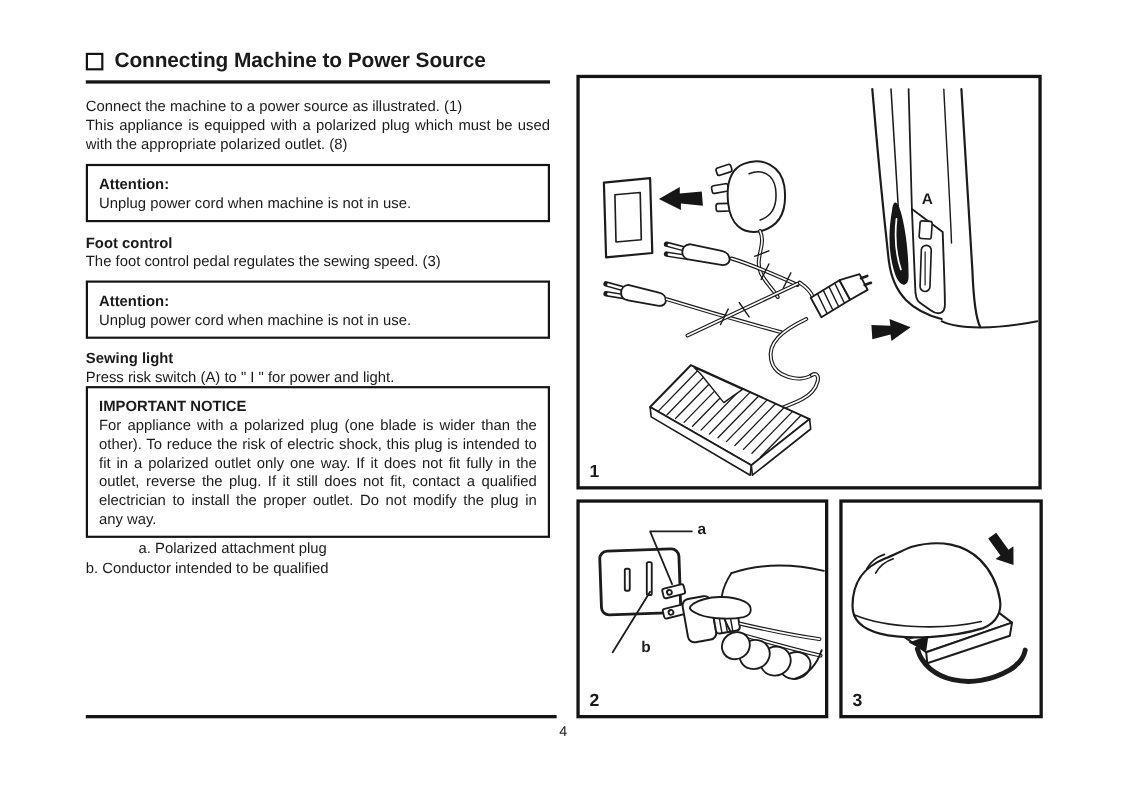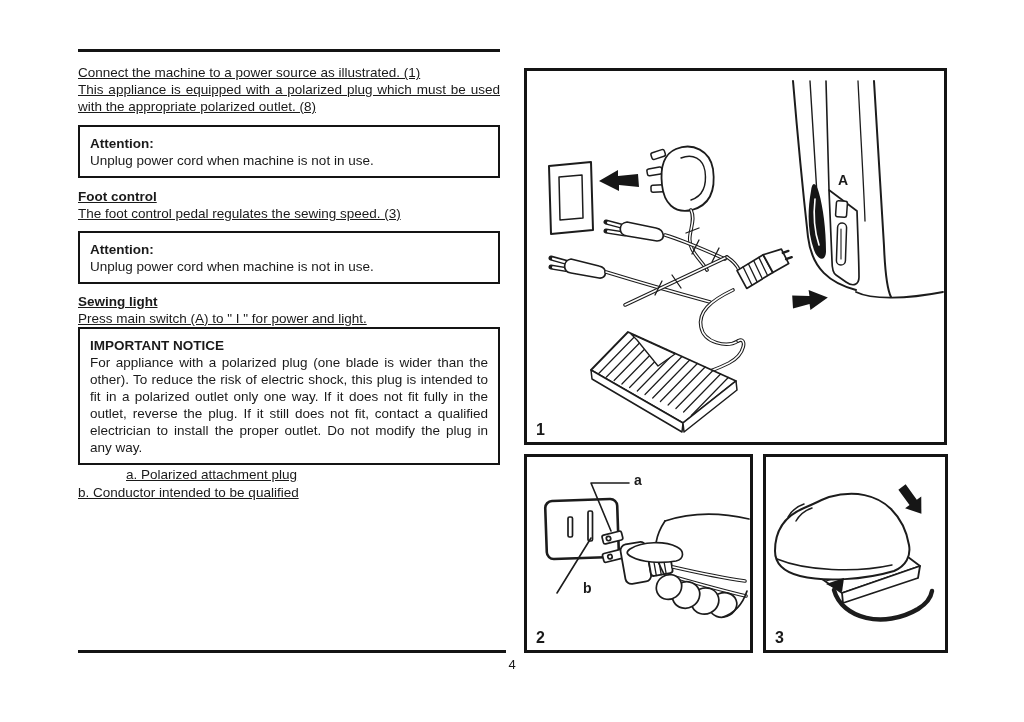--- a/index.html
+++ b/index.html
@@ -10,21 +10,21 @@
     color:#1a1a1a;
   }
   .page { position:absolute; inset:0; }
 
   
   .left-col { position:absolute; left:78px; top:44px; width:422px; font-size:13.5px; line-height:17px; }
   .title-row { display:flex; align-items:center; gap:10px; height:24px; }
   .checkbox { width:12px; height:12px; border:2.5px solid #141414; flex:0 0 auto; }
   h1 { font-size:19px; font-weight:bold; margin:0; line-height:24px; letter-spacing:-0.1px; }
   .title-rule { height:3px; background:#141414; margin-top:5px; }
-  p, h2 { margin:0;text-decoration:underline; }
+  p, h2 { margin:0; }
   h2 { font-size:13.5px; font-weight:bold; }
   .mt12 { margin-top:12px; }
   .mt10 { margin-top:10px; }
   .mt9  { margin-top:9px; }
   .mt8  { }
   .mt26 { margin-top:26px;margin-left:48px; }
   .justify { text-align:justify; text-align-last:left; }
   .box { border:2px solid #141414; padding:8px 10px 7px 10px; }
   .box .head { font-weight:bold; }
 
@@ -51,40 +51,44 @@
   svg .dark { fill:#161616; stroke:none; }
   svg path.cw { stroke:#1c1c1c; stroke-width:3.6; fill:none; stroke-linecap:round; }
   svg path.ci { stroke:#ffffff; stroke-width:1.5; fill:none; stroke-linecap:round; }
 </style>
 </head>
 <body>
 
 <div class="page">
 
   <div class="left-col">
+    <div class="title-row">
+      <span class="checkbox"></span>
+      <h1>Connecting Machine to Power Source</h1>
+    </div>
     <div class="title-rule"></div>
 
     <p class="mt12">Connect the machine to a power source as illustrated. (1)</p>
     <p class="justify">This appliance is equipped with a polarized plug which must be used with the appropriate polarized outlet. (8)</p>
 
     <div class="box mt10">
       <div class="head">Attention:</div>
       <div>Unplug power cord when machine is not in use.</div>
     </div>
 
     <h2 class="mt10">Foot control</h2>
     <p>The foot control pedal regulates the sewing speed. (3)</p>
 
     <div class="box mt9">
       <div class="head">Attention:</div>
       <div>Unplug power cord when machine is not in use.</div>
     </div>
 
     <h2 class="mt9">Sewing light</h2>
-    <p>Press main switch (A) to " I " for power and light.</p>
+    <p>Press risk switch (A) to " I " for power and light.</p>
 
     <div class="box mt8">
       <div class="head">IMPORTANT NOTICE</div>
       <div class="justify">For appliance with a polarized plug (one blade is wider than the other). To reduce the risk of electric shock, this plug is intended to fit in a polarized outlet only one way. If it does not fit fully in the outlet, reverse the plug. If it still does not fit, contact a qualified electrician to install the proper outlet. Do not modify the plug in any way.</div>
     </div>
 
     <p class="legend-line mt26">a. Polarized attachment plug</p>
     <p class="legend-line">b. Conductor intended to be qualified</p>
   </div>
 

